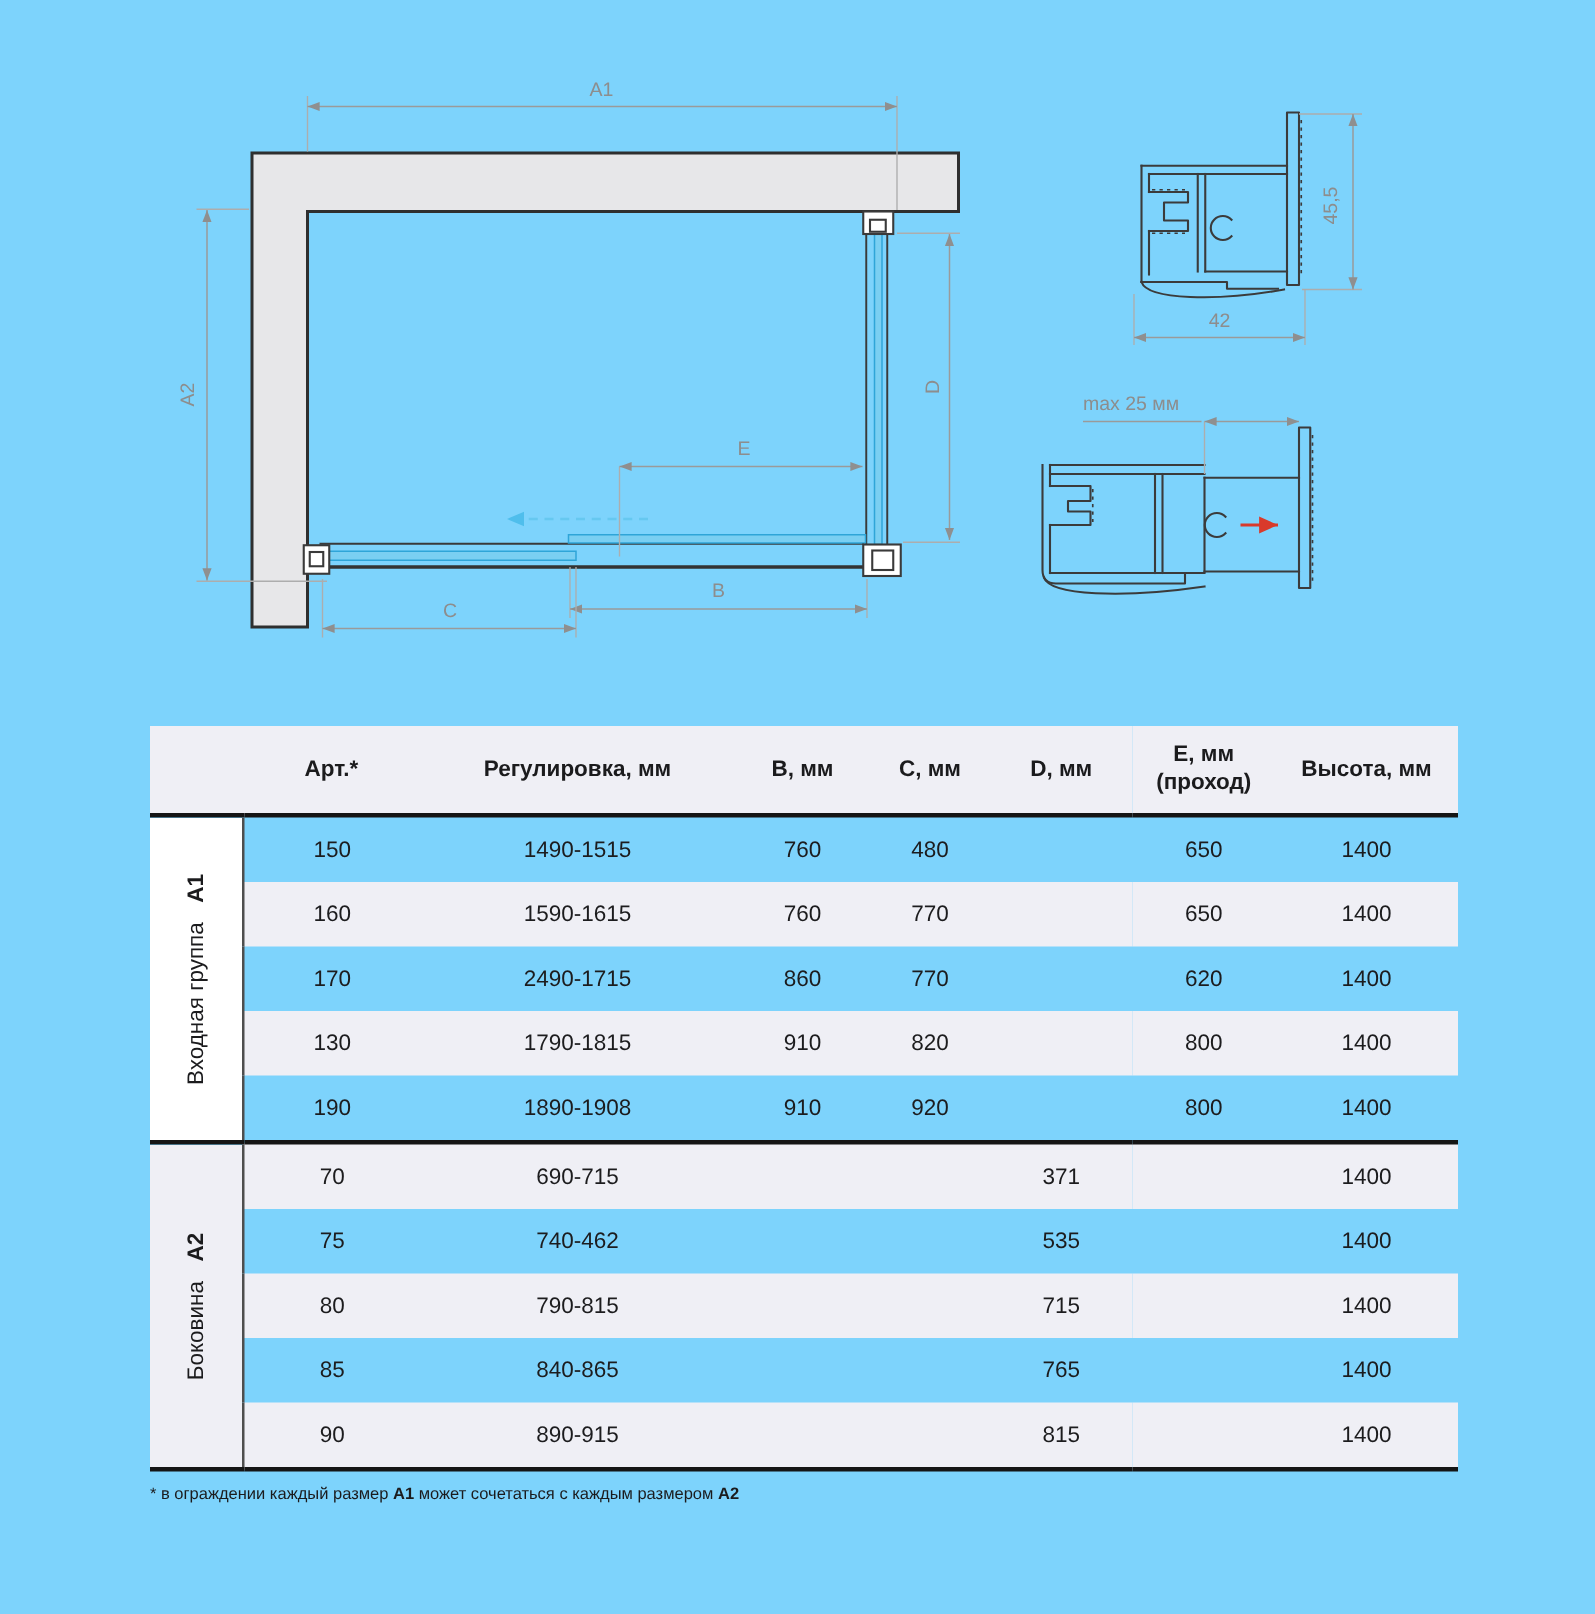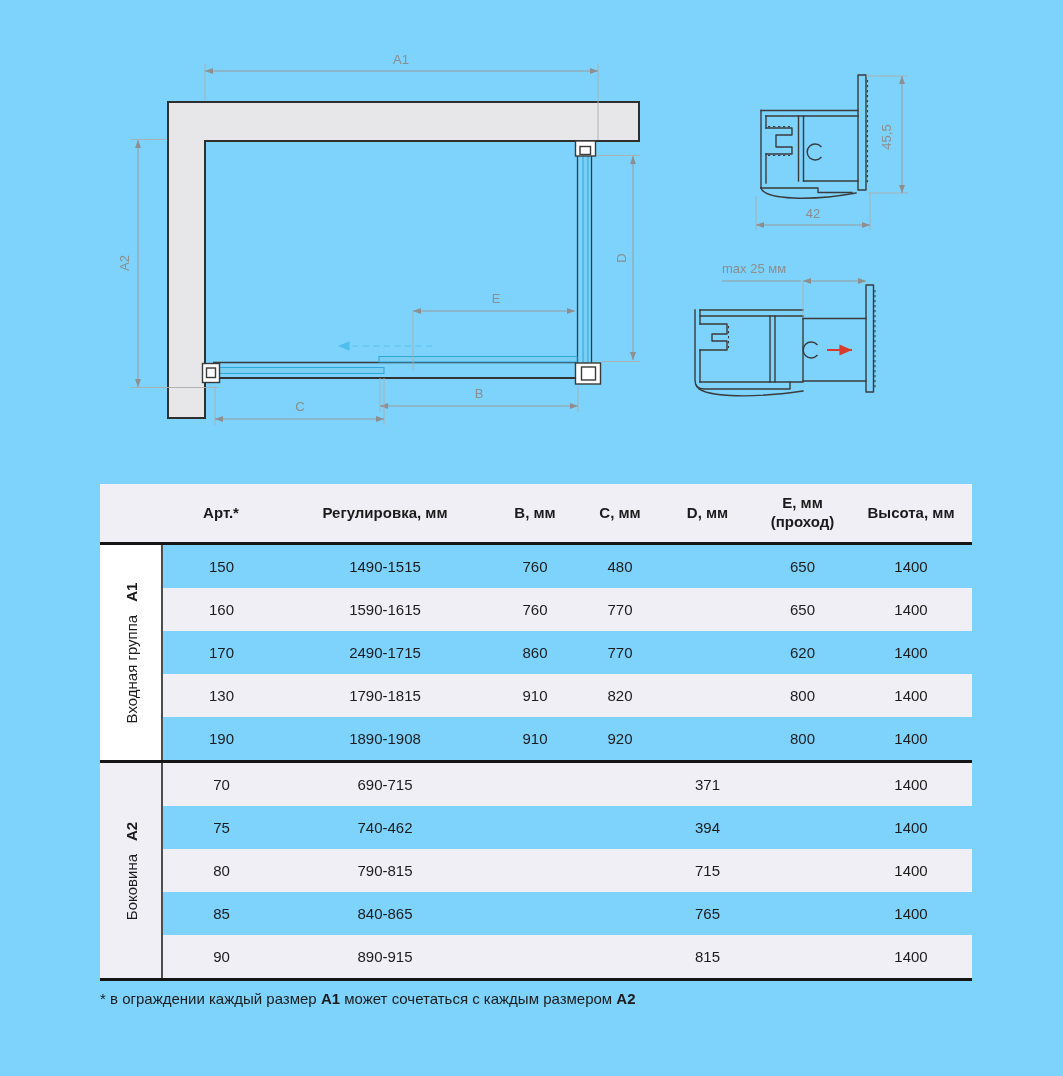--- a/index.html
+++ b/index.html
@@ -28,21 +28,21 @@
   td.group-label{border-right:2px solid #4e4e4e;position:relative;}
   tbody.g1 td.group-label{background:#fff;}
   tbody.g2 td.group-label{background:#EFEFF5;}
   tbody.g1 tr:nth-child(even) td.d{background:#EFEFF5;}
   tbody.g2 tr:nth-child(odd) td.d{background:#EFEFF5;}
   tbody.g1 tr:last-child td.d,tbody.g1 td.group-label{border-bottom:3px solid #151515;}
   tbody.g2 tr:last-child td.d,tbody.g2 td.group-label{border-bottom:3px solid #151515;}
   .vlabel{position:absolute;left:50%;top:50%;transform:translate(-50%,-50%) rotate(-90deg);
           white-space:nowrap;font-size:15px;color:#1b1b1d;}
   .vlabel .code{font-weight:700;margin-left:13px;}
-  #footnote{position:absolute;left:100px;top:990px;font-size:15px;color:#1b1b1d;}
+  #footnote{position:absolute;left:100px;top:990px;font-size:11px;color:#1b1b1d;}
   #footnote b{font-weight:700;}
 </style>
 </head>
 <body>
 
 <div id="stage">
 
   <div id="drawing-area">
     <svg width="1063" height="470" viewBox="0 0 1063 470">
       <defs>
@@ -264,21 +264,21 @@
           <td class="d"></td>
           <td class="d">371</td>
           <td class="d"></td>
           <td class="d">1400</td>
         </tr>
         <tr>
           <td class="d">75</td>
           <td class="d">740-462</td>
           <td class="d"></td>
           <td class="d"></td>
-          <td class="d">394</td>
+          <td class="d">535</td>
           <td class="d"></td>
           <td class="d">1400</td>
         </tr>
         <tr>
           <td class="d">80</td>
           <td class="d">790-815</td>
           <td class="d"></td>
           <td class="d"></td>
           <td class="d">715</td>
           <td class="d"></td>

